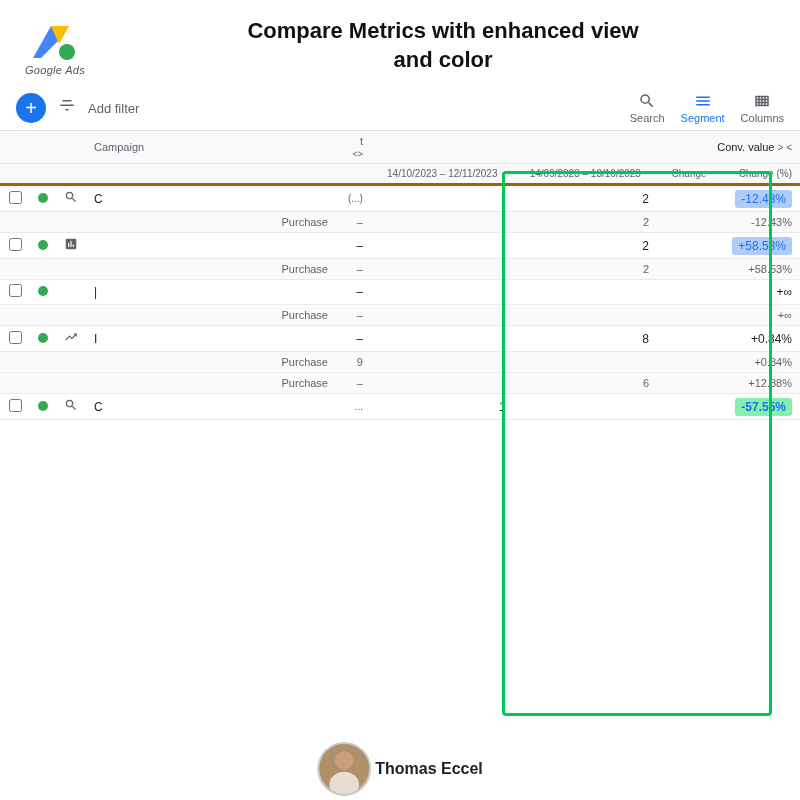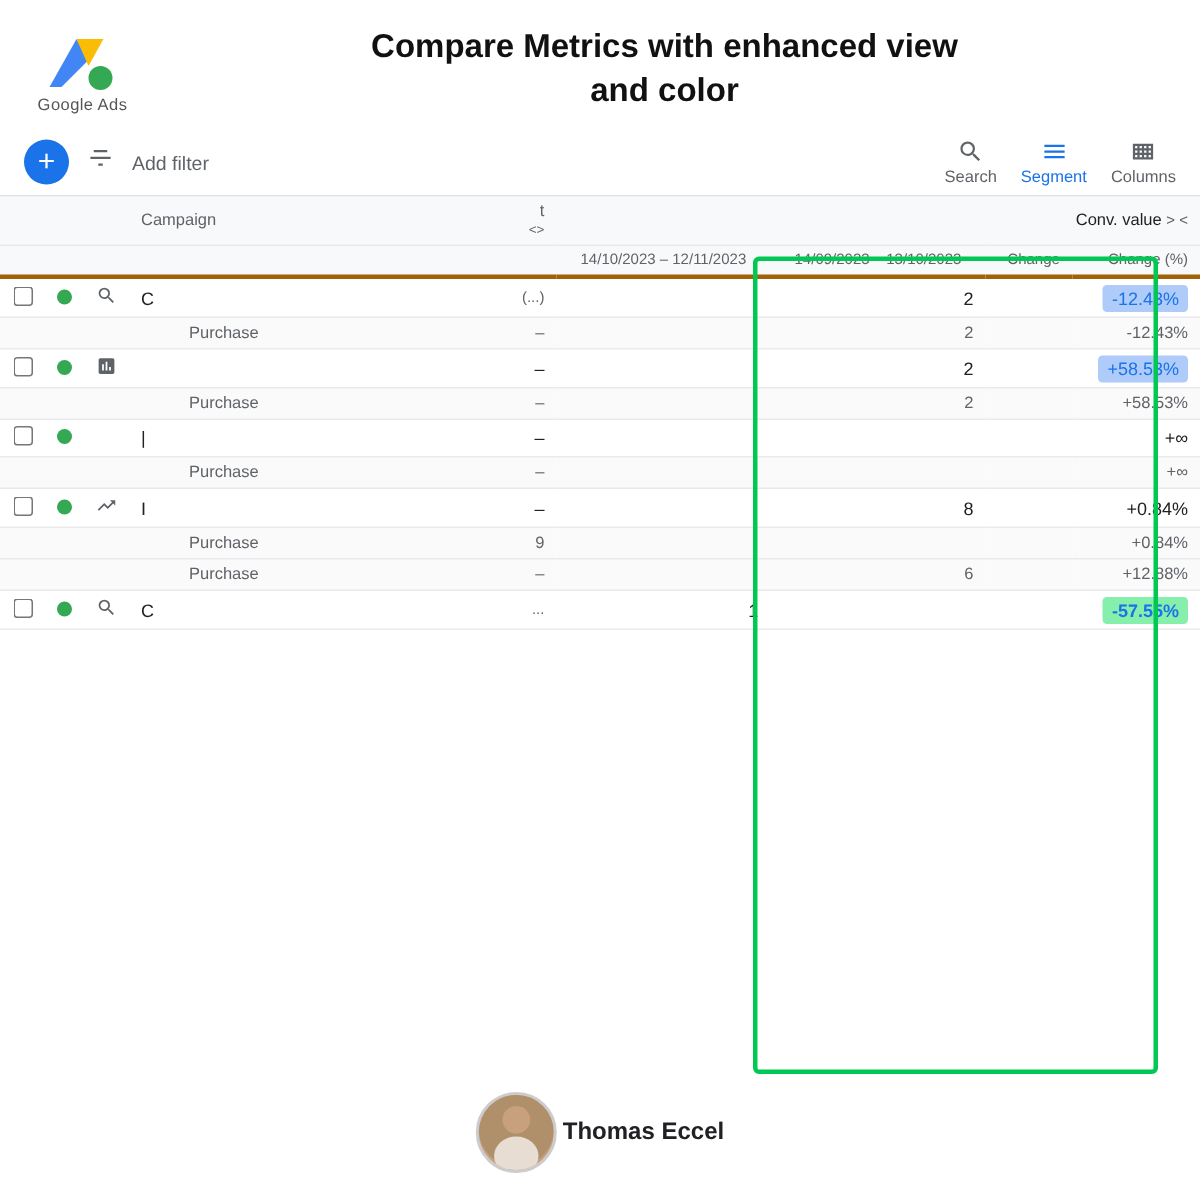--- a/index.html
+++ b/index.html
@@ -28,20 +28,21 @@
     .logo-icon {
       width: 52px;
       height: 46px;
     }
     .logo-text {
       font-size: 11px;
       color: #555;
       font-weight: 400;
       letter-spacing: 0.3px;
       margin-top: 2px;
+      font-style: italic;
     }
     .title-block {
       flex: 1;
       text-align: center;
     }
     .main-title {
       font-size: 22px;
       font-weight: 700;
       color: #111;
       line-height: 1.3;
@@ -140,20 +141,21 @@
       width: 250px;
       text-align: left;
     }
     .row-campaign td {
       background: #fff;
     }
     .row-sub td {
       background: #fafafa;
       color: #5f6368;
       font-size: 11px;
+      text-align: right;
     }
     .row-sub td.left-align {
       padding-left: 40px;
     }
 
     
     .check-col {
       width: 30px;
       text-align: center;
     }
@@ -236,21 +238,21 @@
       color: #202124;
     }
     .nav-arrows {
       font-size: 10px;
       color: #5f6368;
     }
 
     
     .profile-bar {
       position: absolute;
-      bottom: 18px;
+      bottom: 4px;
       left: 50%;
       transform: translateX(-50%);
       display: flex;
       align-items: center;
       gap: 4px;
     }
     .avatar {
       width: 54px;
       height: 54px;
       border-radius: 50%;

